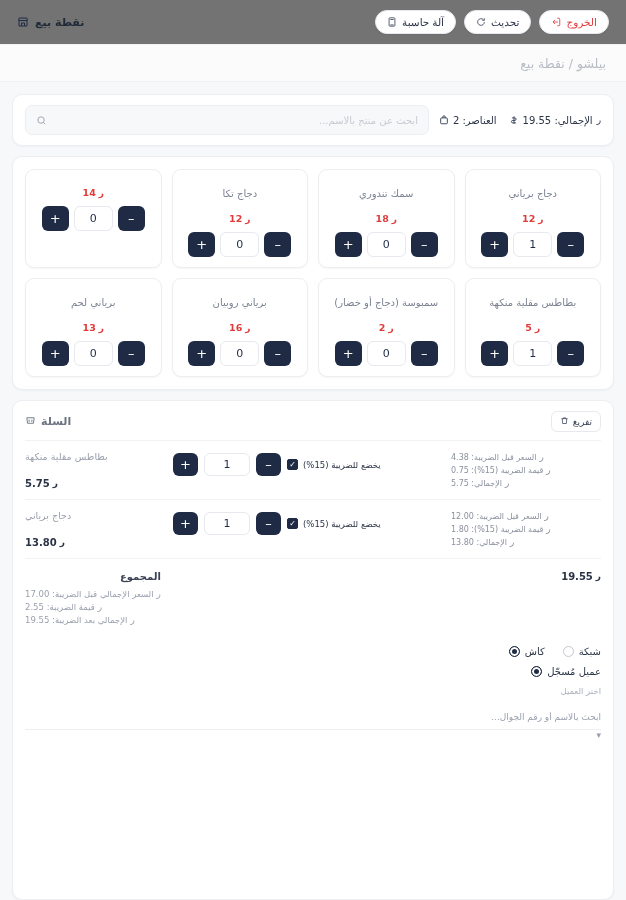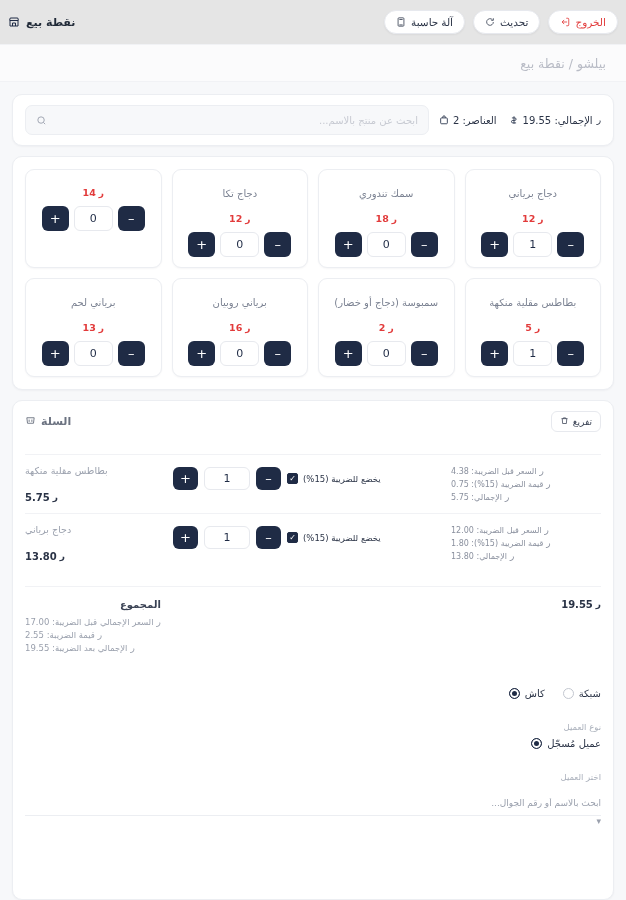--- a/index.html
+++ b/index.html
@@ -7,23 +7,23 @@
     width: 626px; height: 900px;
     background: #ffffff;
     font-family: "DejaVu Sans", "Liberation Sans", sans-serif;
     overflow: hidden;
   }
   body { display: flex; flex-direction: column; }
 
   
   .topbar {
     height: 44px; flex: 0 0 44px;
-    background: #e5e5e5;
+    background: #737373;
     display: flex; align-items: center;
-    padding: 0 8px;
+    padding: 0 17px;
     flex-direction: row-reverse;
     justify-content: space-between;
   }
   .brand {
     display: flex; align-items: center; gap: 6px;
     flex-direction: row-reverse;
     font-size: 11px; color: #1f2937; font-weight: 600;
   }
   .brand .ico { color: #1f2b45; display:flex; }
   .topbtns { display: flex; align-items: center; gap: 8px; flex-direction: row-reverse; }
@@ -154,21 +154,21 @@
   }
   .qty {
     width: 39px; height: 25px;
     border: 1px solid #e7e9ee; border-radius: 6px;
     background: #fff;
     font-size: 11px; color: #1f2b45;
     display: flex; align-items: center; justify-content: center;
   }
 
   
-  .cart { padding: 10px 12px 12px; flex: 1 1 auto; display:flex; flex-direction:column;gap:14px; }
+  .cart { padding: 10px 12px 12px; flex: 1 1 auto; display:flex; flex-direction:column; }
   .carthead {
     display: flex; align-items: center; justify-content: space-between;
     flex-direction: row-reverse;
     padding-bottom: 8px;
   }
   .carttitle {
     display: flex; align-items: center; gap: 5px; flex-direction: row-reverse;
     font-size: 11px; color: #6b7280; font-weight: 600;
   }
   .clearbtn {
@@ -551,21 +551,20 @@
           <span>كاش</span>
         </label>
         <label class="radio">
           <span class="dot"></span>
           <span>شبكة</span>
         </label>
       </div>
     </div>
 
     <div class="section">
-      <div class="slabel">نوع العميل</div>
       <div class="radios">
         <label class="radio">
           <span class="dot on"></span>
           <span>عميل مُسجّل</span>
         </label>
       </div>
     </div>
 
     <div class="section">
       <div class="slabel">اختر العميل</div>

